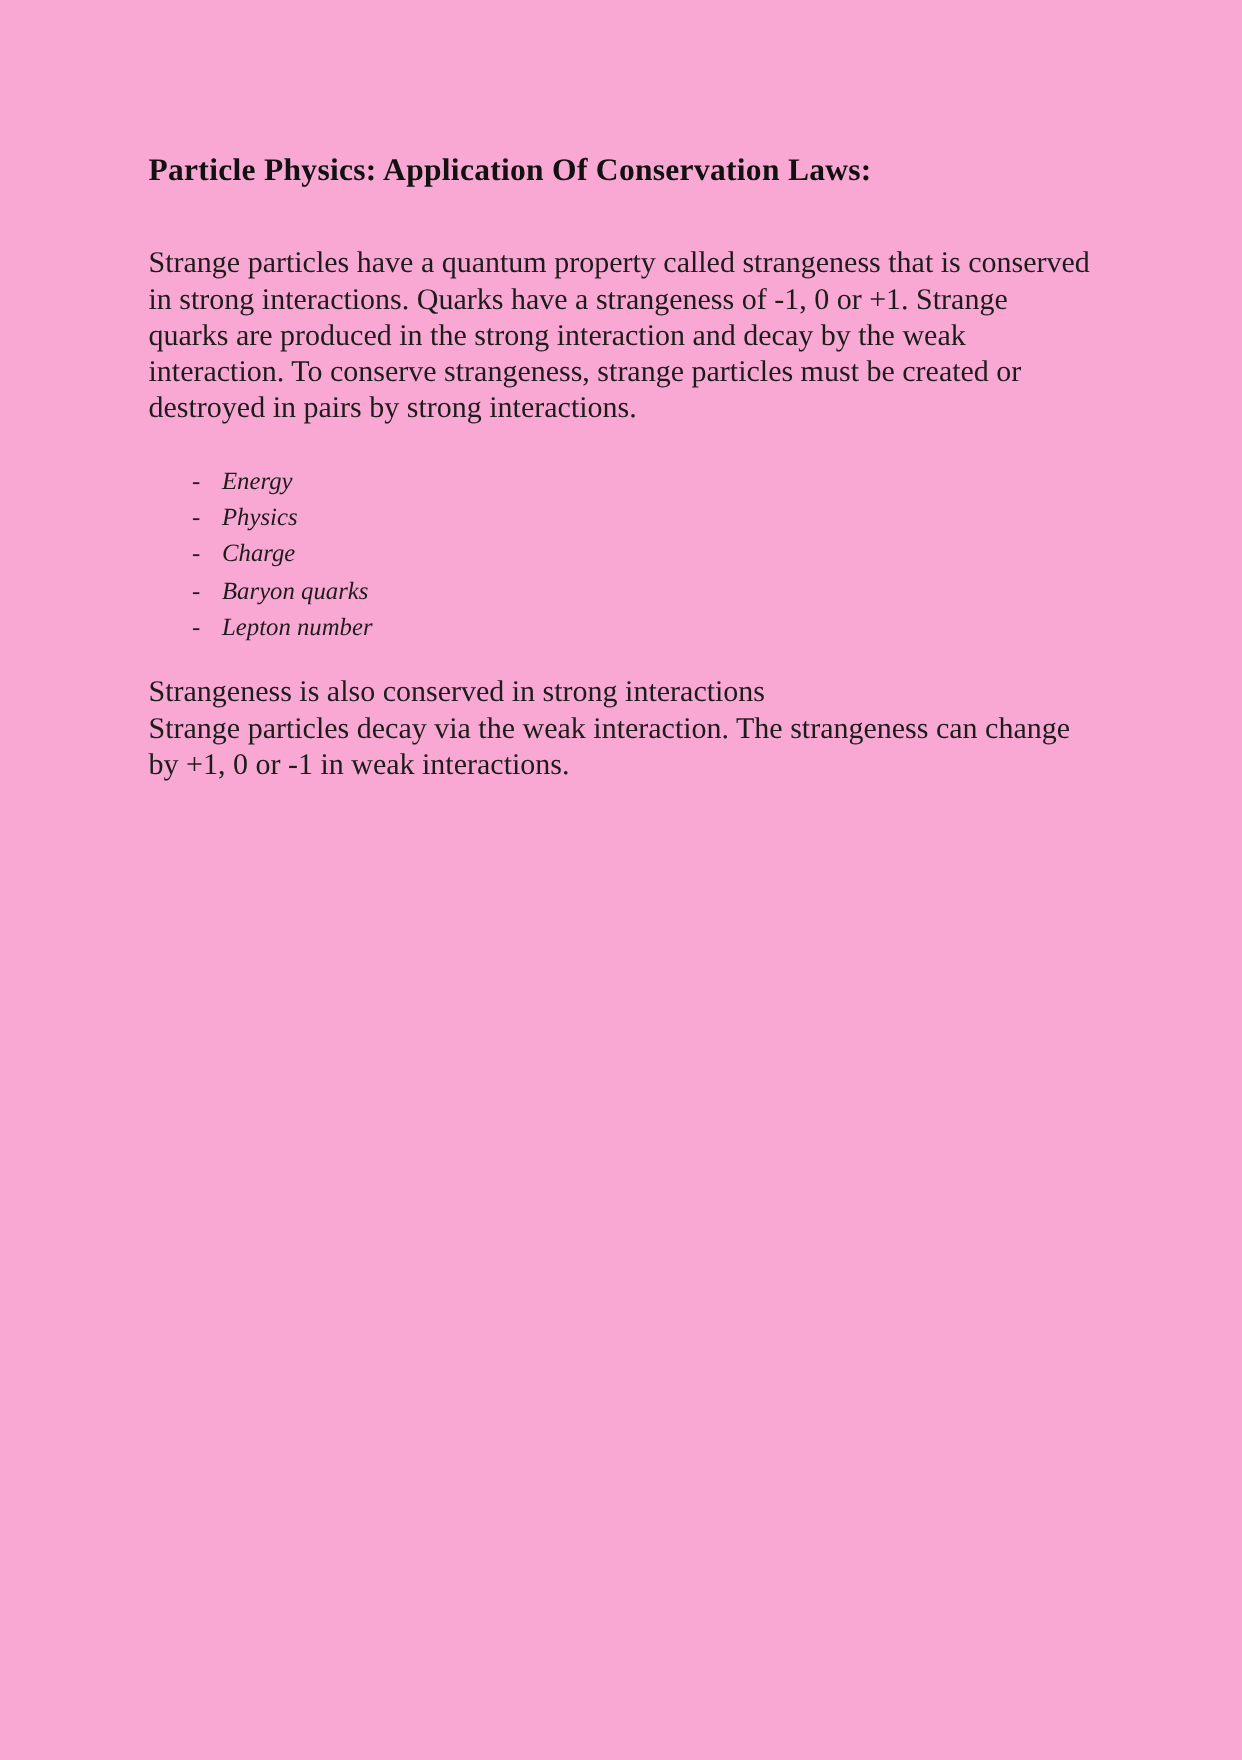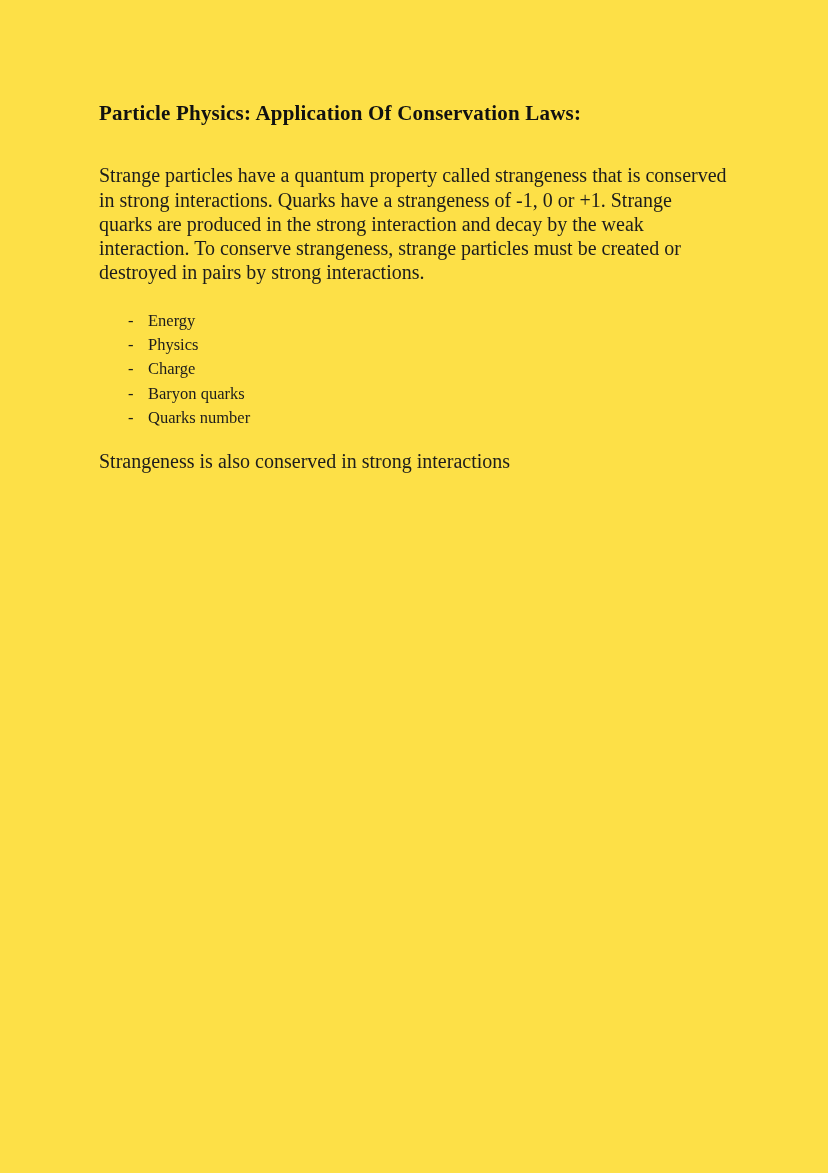--- a/index.html
+++ b/index.html
@@ -15,21 +15,21 @@
     font-family: "Liberation Serif", "DejaVu Serif", serif;
     color: #1a1a1a;
   }
 
   .page {
     position: absolute;
     top: 0;
     left: 0;
     width: 828px;
     height: 1173px;
-    background: #fde047;
+    background: #f9a8d4;
     padding: 100px 99px 60px 99px;
   }
 
   .doc-title {
     font-size: 21px;
     font-weight: 700;
     letter-spacing: 0.2px;
     color: #111111;
     margin-bottom: 37px;
     line-height: 1.25;
@@ -51,20 +51,21 @@
     list-style: none;
     max-width: 632px;
   }
 
   .dash-list li {
     font-size: 16.5px;
     line-height: 24.3px;
     color: #1c1c1c;
     padding-left: 29px;
     display: block;
+    font-style: italic;
   }
 
   .dash-list .marker {
     display: inline-block;
     width: 20px;
   }
 
   .line-after-list {
     margin-bottom: 24px;
     margin-top: 19px;
@@ -87,20 +88,21 @@
     <li>
       <span class="marker">-</span><span>Physics</span>
     </li>
     <li>
       <span class="marker">-</span><span>Charge</span>
     </li>
     <li>
       <span class="marker">-</span><span>Baryon quarks</span>
     </li>
     <li>
-      <span class="marker">-</span><span>Quarks number</span>
+      <span class="marker">-</span><span>Lepton number</span>
     </li>
   </ul>
 
   <p class="doc-paragraph no-gap line-after-list">Strangeness is also conserved in strong interactions</p>
 
+  <p class="doc-paragraph">Strange particles decay via the weak interaction. The strangeness can change by +1, 0 or -1 in weak interactions.</p>
 
 </div>
 
 </body></html>

